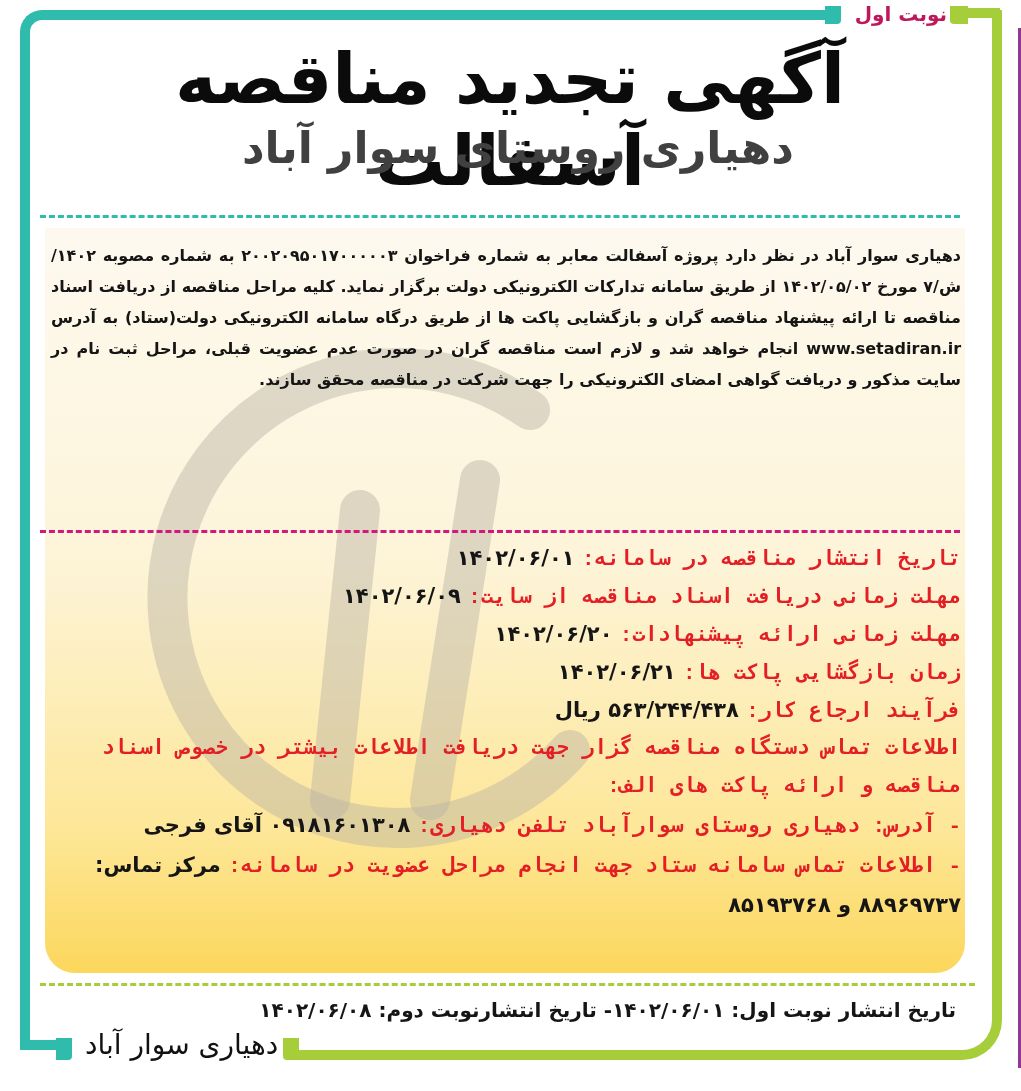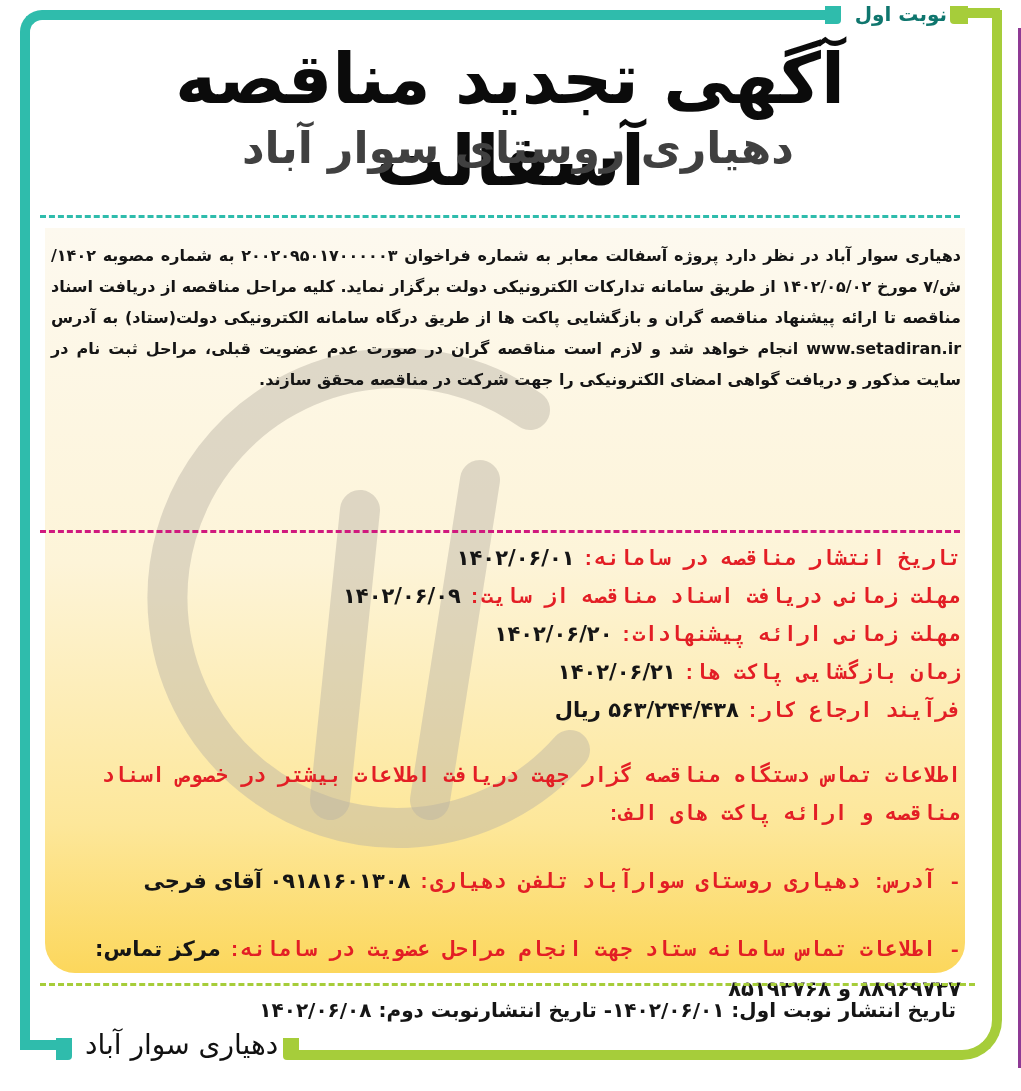--- a/index.html
+++ b/index.html
@@ -18,21 +18,21 @@
   .frame-green {
     position: absolute; left: 290px; top: 10px; width: 712px; height: 1050px;
     border-right: 10px solid #a6cd3a; border-bottom: 10px solid #a6cd3a;
     border-bottom-right-radius: 40px; box-sizing: border-box;
   }
   .green-cap-top { position:absolute; left:950px; top:8px; width:50px; height:10px; background:#a6cd3a; }
   .green-cap-top2 { position:absolute; left:950px; top:6px; width:18px; height:18px; background:#a6cd3a; border-radius:0 0 0 4px;}
   .green-cap-bottom { position:absolute; left:283px; top:1038px; width:16px; height:22px; background:#a6cd3a; border-radius:0 0 0 4px;}
   .purple-strip { position:absolute; left:1018px; top:28px; width:3px; height:1040px; background:#8e3a95; }
 
-  .round-label { position:absolute; right:74px; top:2px; font-size:20px; font-weight:bold; color:#0f766e; direction: rtl; }
+  .round-label { position:absolute; right:74px; top:2px; font-size:20px; font-weight:bold; color:#be185d; direction: rtl; }
   .title { position:absolute; left:40px; width:940px; top:38px; text-align:center; font-size:70px; font-weight:bold; color:#0b0b0b; direction: rtl; letter-spacing:-1px;}
   .subtitle { position:absolute; left:48px; width:940px; top:122px; text-align:center; font-size:44px; font-weight:bold; color:#404040; direction: rtl; }
 
   .dash { position:absolute; left:40px; width:920px; height:0; border-top:3px dashed; }
   .dash.teal { top:215px; border-color:#2fbcac; }
   .dash.pink { top:530px; border-color:#d0197e; }
   .dash.green { top:983px; border-color:#a6cd3a; width:935px; }
 
   .panel {
     position:absolute; left:45px; top:228px; width:920px; height:745px;
@@ -43,21 +43,21 @@
 
   .body-text {
     position:absolute; right:60px; top:240px; width:910px; direction: rtl; text-align: justify;
     font-size:16px; font-weight:bold; line-height:31px; color:#151515;
   }
   .body-text .ltr { direction:ltr; unicode-bidi: embed; }
 
   .details { position:absolute; right:60px; top:540px; width:920px; direction: rtl; font-size:21px; font-weight:bold; line-height:36px; }
   .red { color:#e31e25;font-family:Liberation Mono, monospace; }
   .blk { color:#151515; }
-  .contact { font-size:21px; line-height:38px;margin-top:28px; }
+  .contact { font-size:21px; line-height:38px; }
 
   .footer-dates { position:absolute; right:65px; top:998px; direction: rtl; font-size:20px; font-weight:bold; color:#151515; }
   .footer-org { position:absolute; left:85px; top:1028px; direction: rtl; font-size:28px; font-weight:normal; color:#111; }
 </style>
 </head>
 <body>
 
 <div class="frame-teal"></div>
 <div class="teal-cap-top"></div>
 <div class="teal-cap-bottom"></div>

